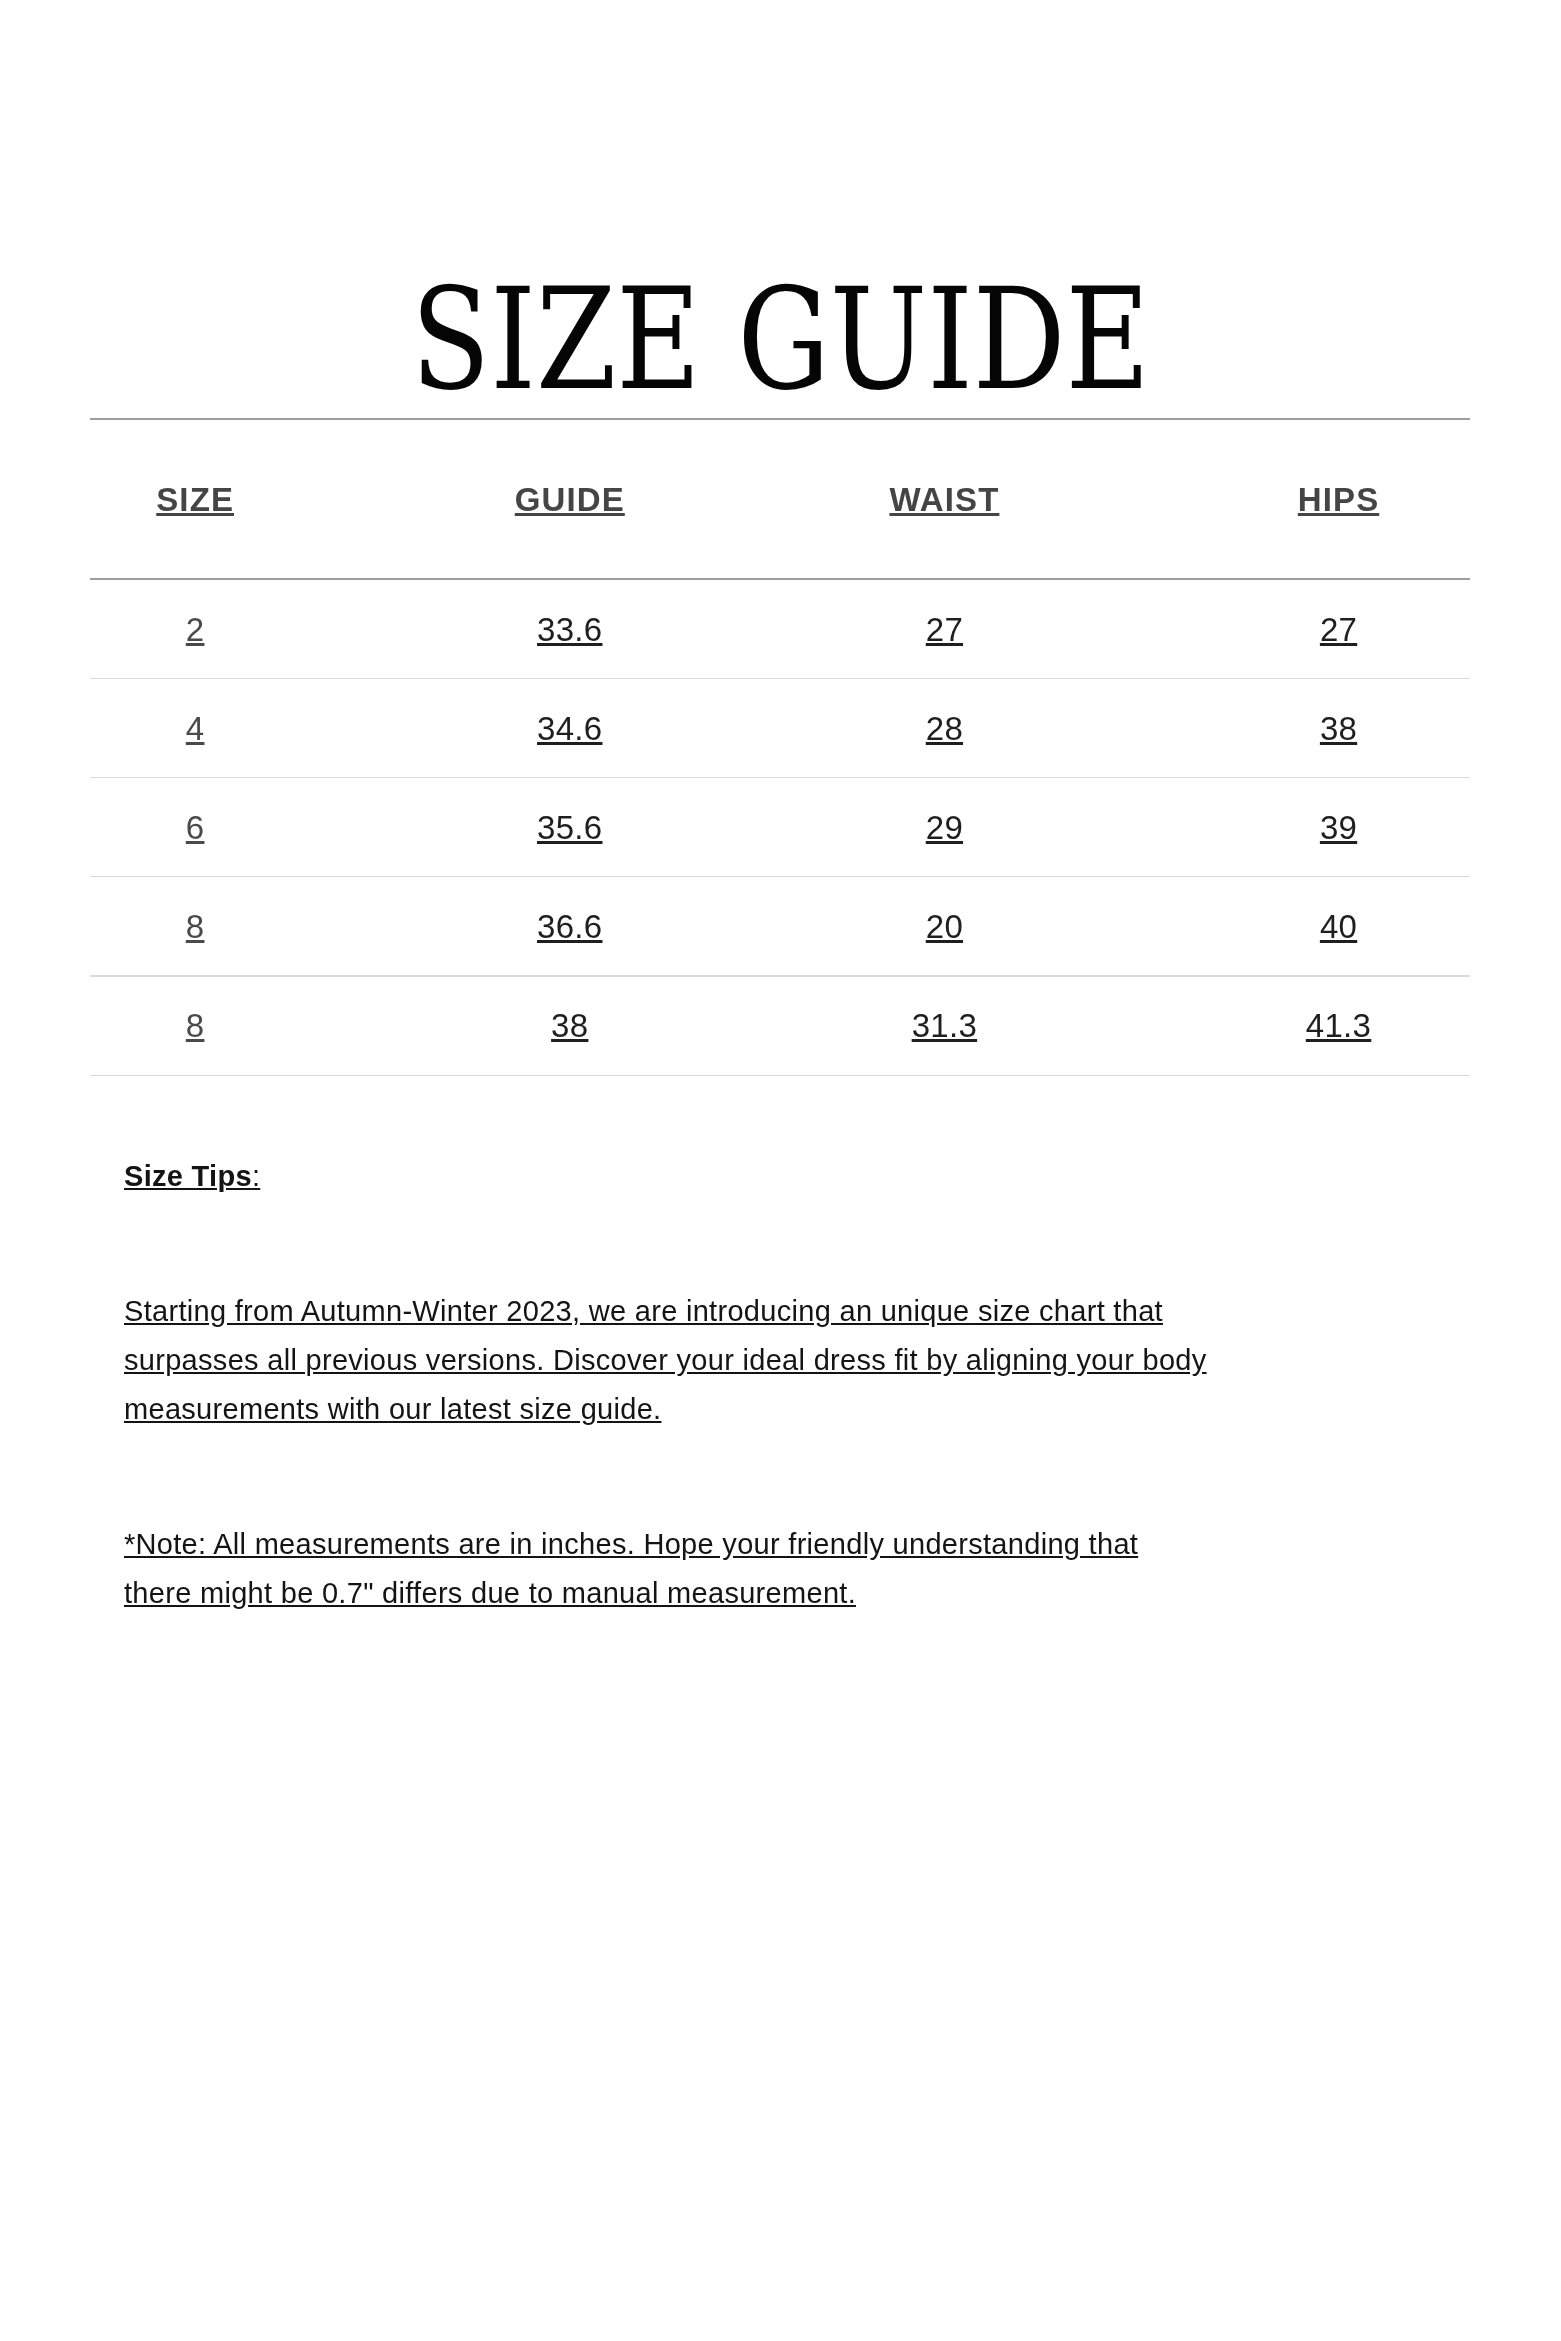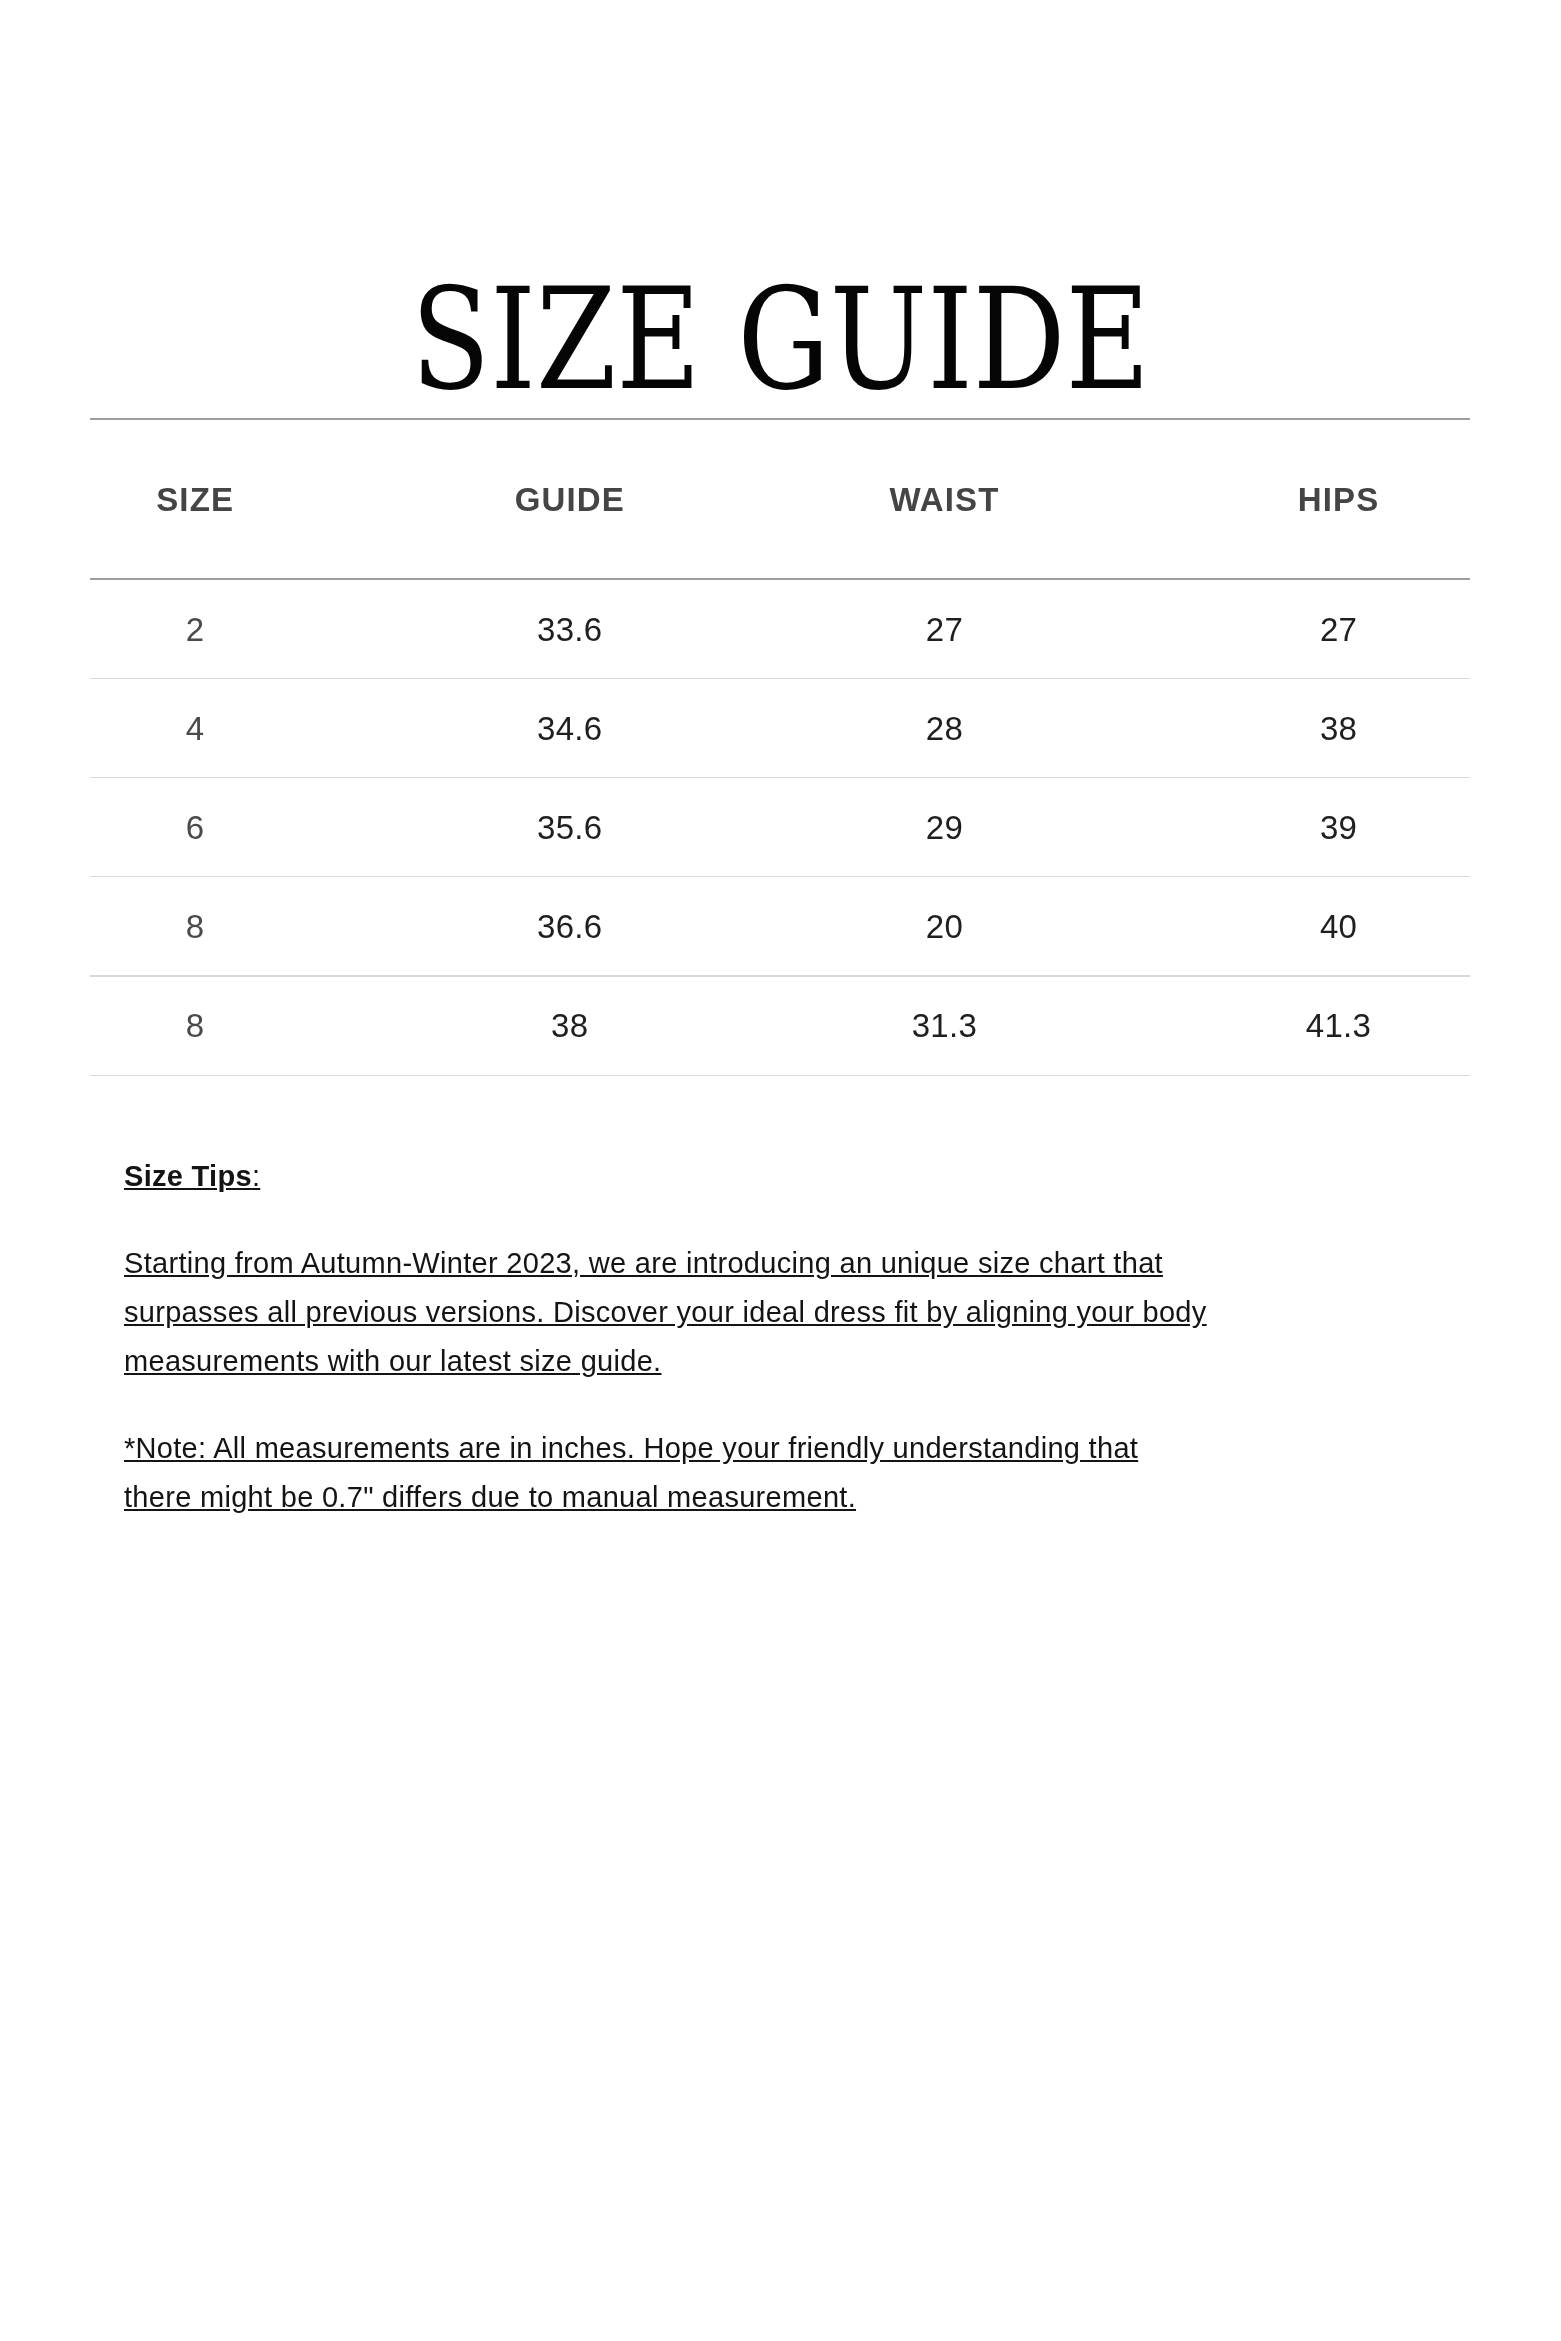--- a/index.html
+++ b/index.html
@@ -56,20 +56,21 @@
   }
   .trow.head {
     height: 158px;
   }
   .cell {
     text-align: center;
     font-size: 33px;
     line-height: 1;
     color: #1f1f1f;
     letter-spacing: 0.3px;
+    text-decoration: underline;
   }
   .c1 { width: 25%; }
   .c2 { width: 23%; }
   .c3 { width: 25%; }
   .c4 { width: 25.5%; }
   .trow .c1 { color: #4a4a4a; }
   .trow.head .cell {
     color: #454545;
     font-weight: 700;
     letter-spacing: 1.1px;
@@ -85,21 +86,21 @@
     line-height: 49px;
     letter-spacing: 0.3px;
     color: #141414;
   }
   .notes p {
     margin: 0;
     white-space: pre-line;
     text-decoration: underline;
   }
   .notes p.sp {
-    margin-top: 38px;
+    margin-top: 86px;
   }
   .bold {
     font-weight: 700;
   }
 </style>
 </head>
 <body>
 
 <main>
 

